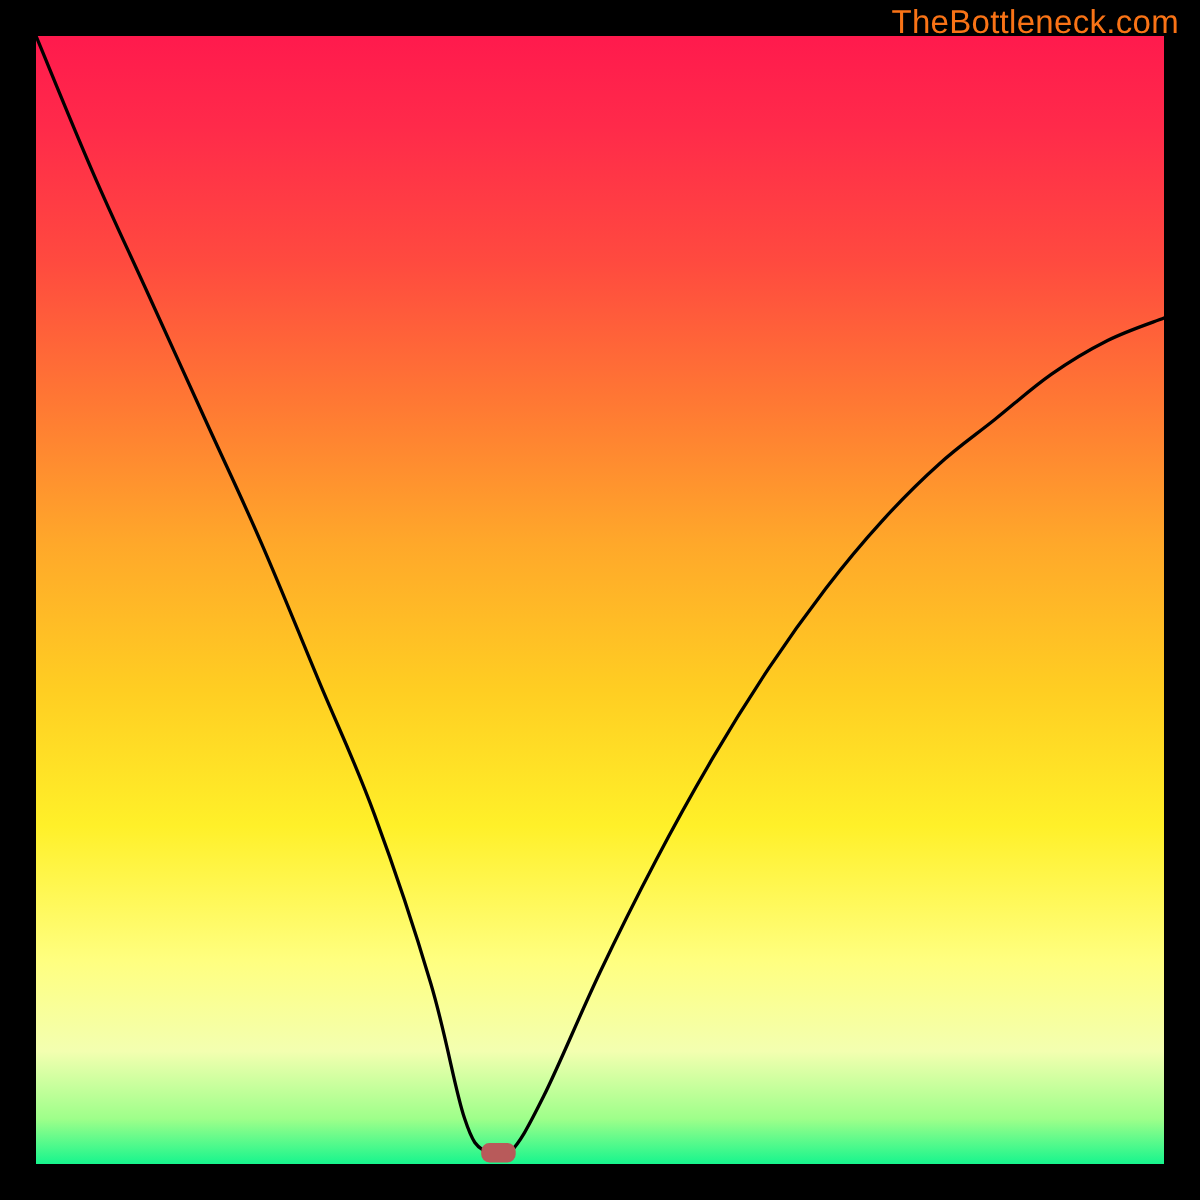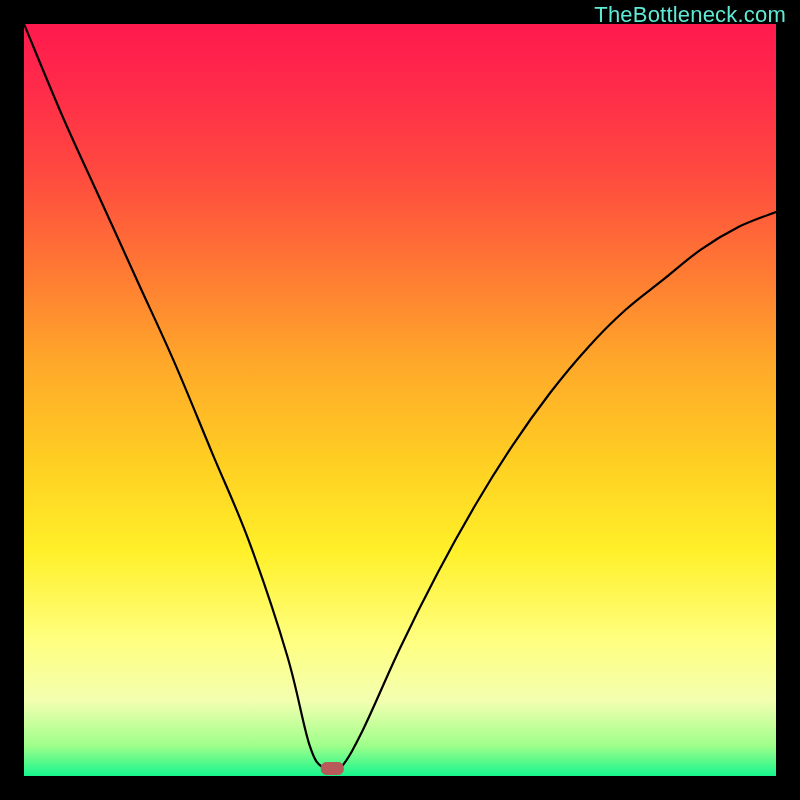--- a/index.html
+++ b/index.html
@@ -57,21 +57,21 @@
     stroke-linejoin: round;
   }
   .min-marker {
     fill: #b85a5a;
     stroke: #b85a5a;
   }
   .watermark {
     position: absolute;
     top: 2px;
     right: 14px;
-    color: #5eead4;
+    color: #f97316;
     font-size: 22px;
     letter-spacing: 0.2px;
     user-select: none;
   }
 </style>
 </head>
 <body>
 
 <div class="frame">
 

